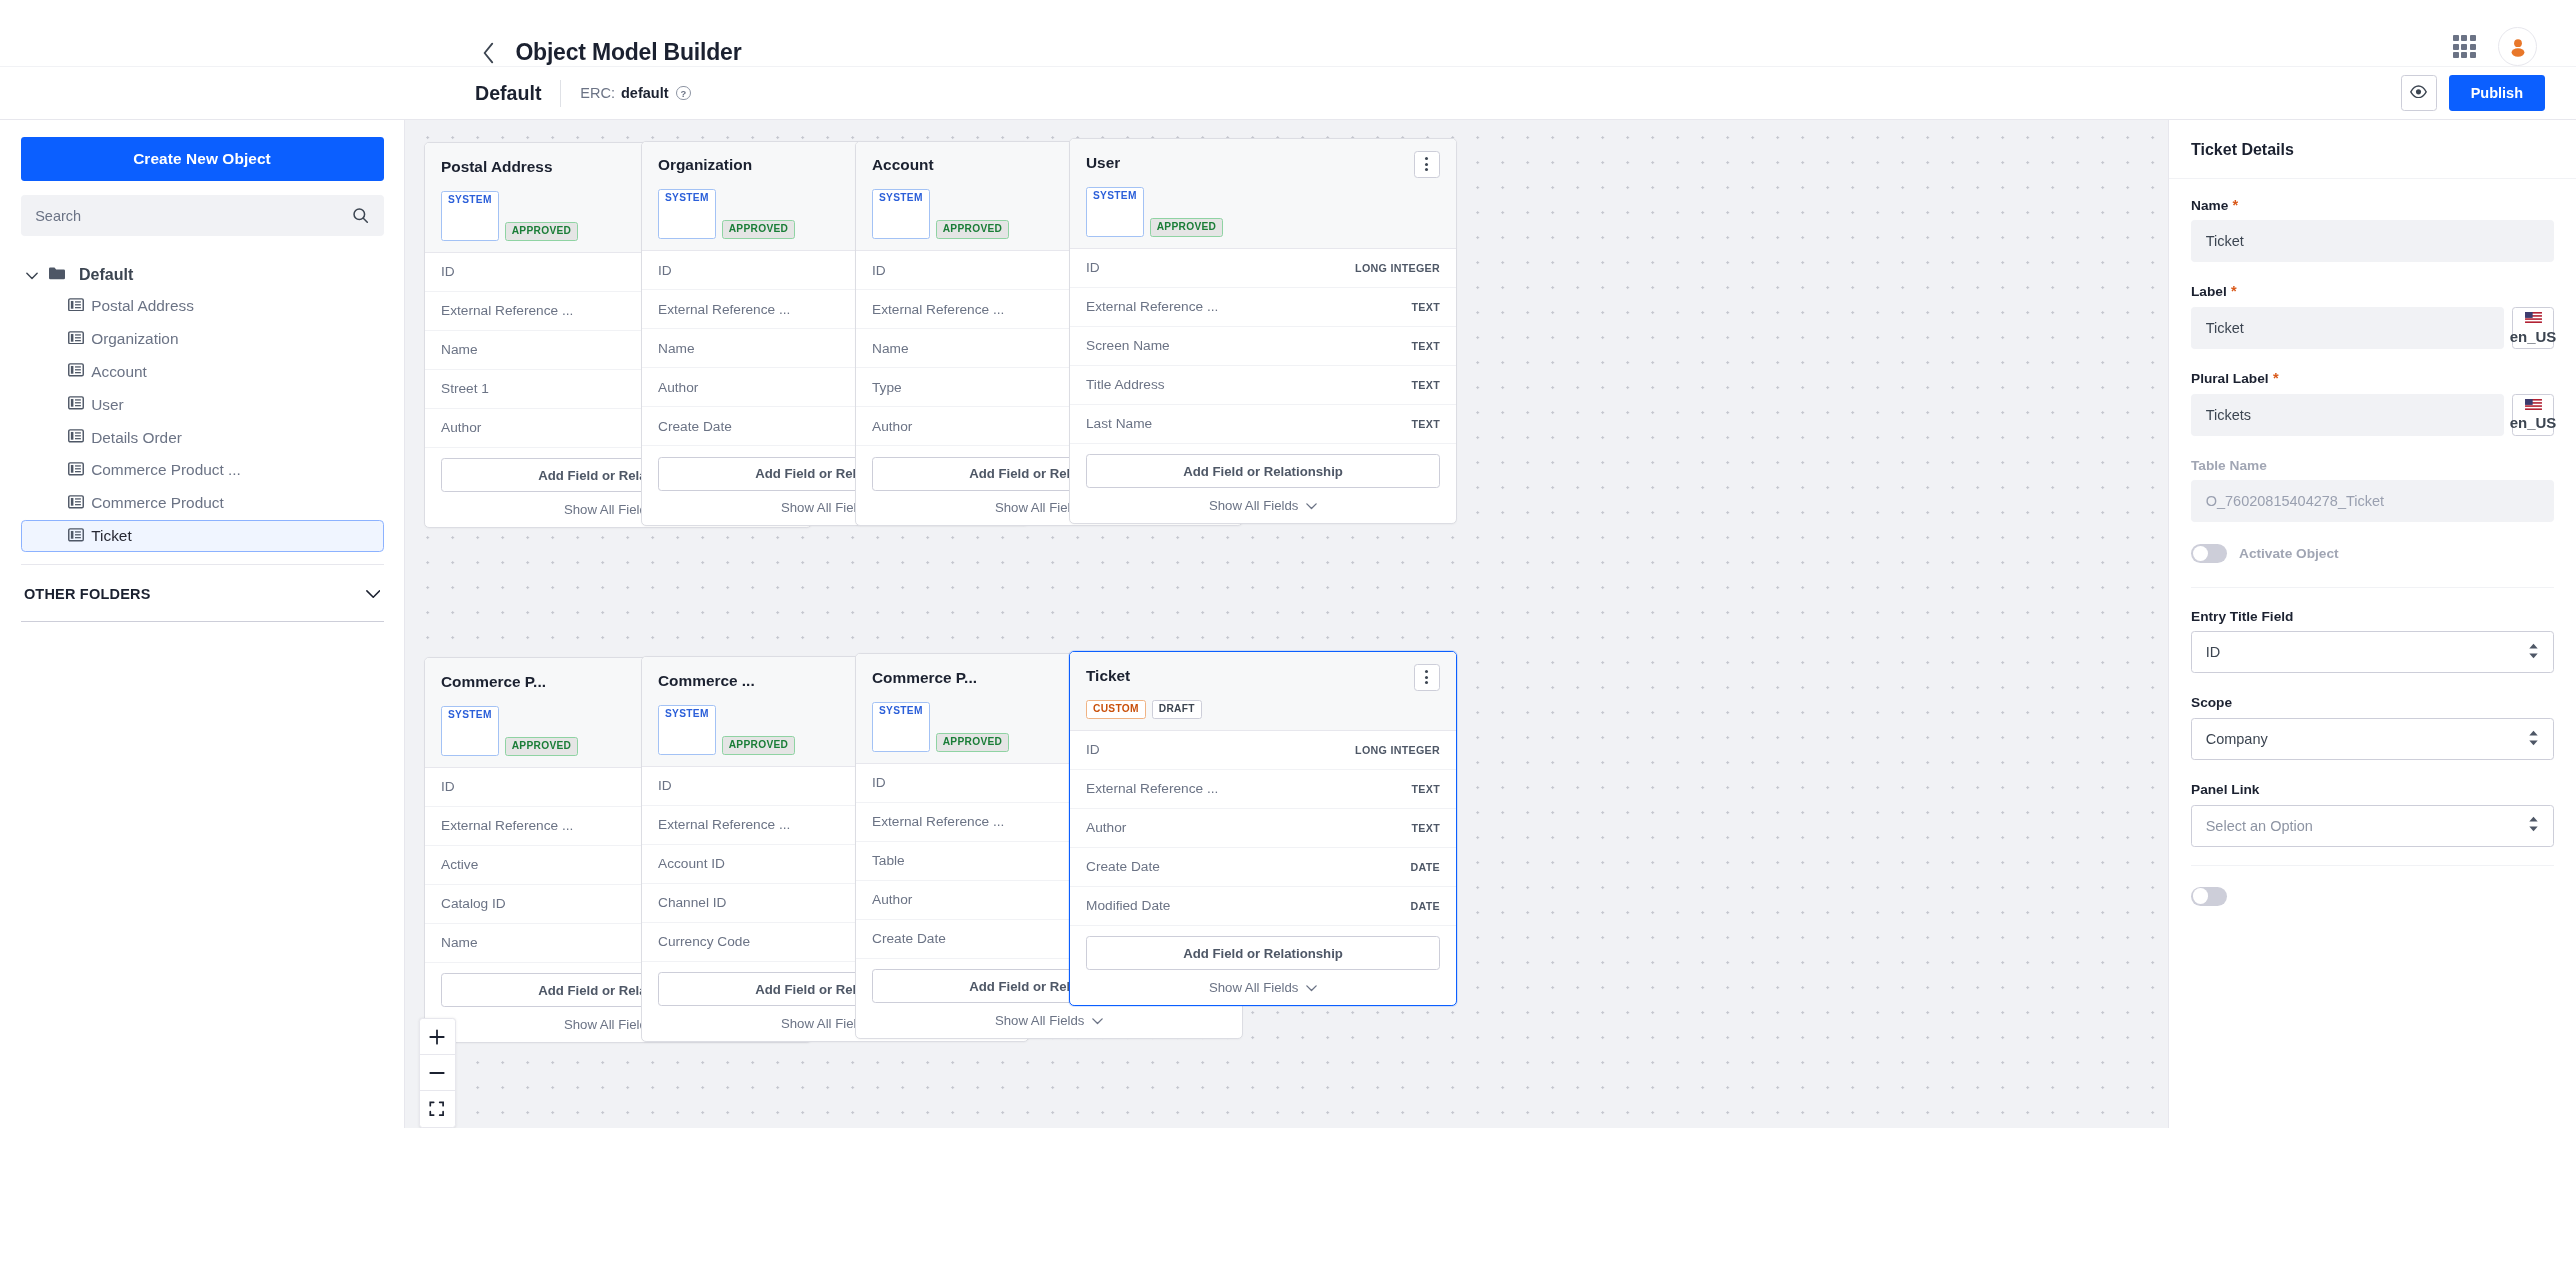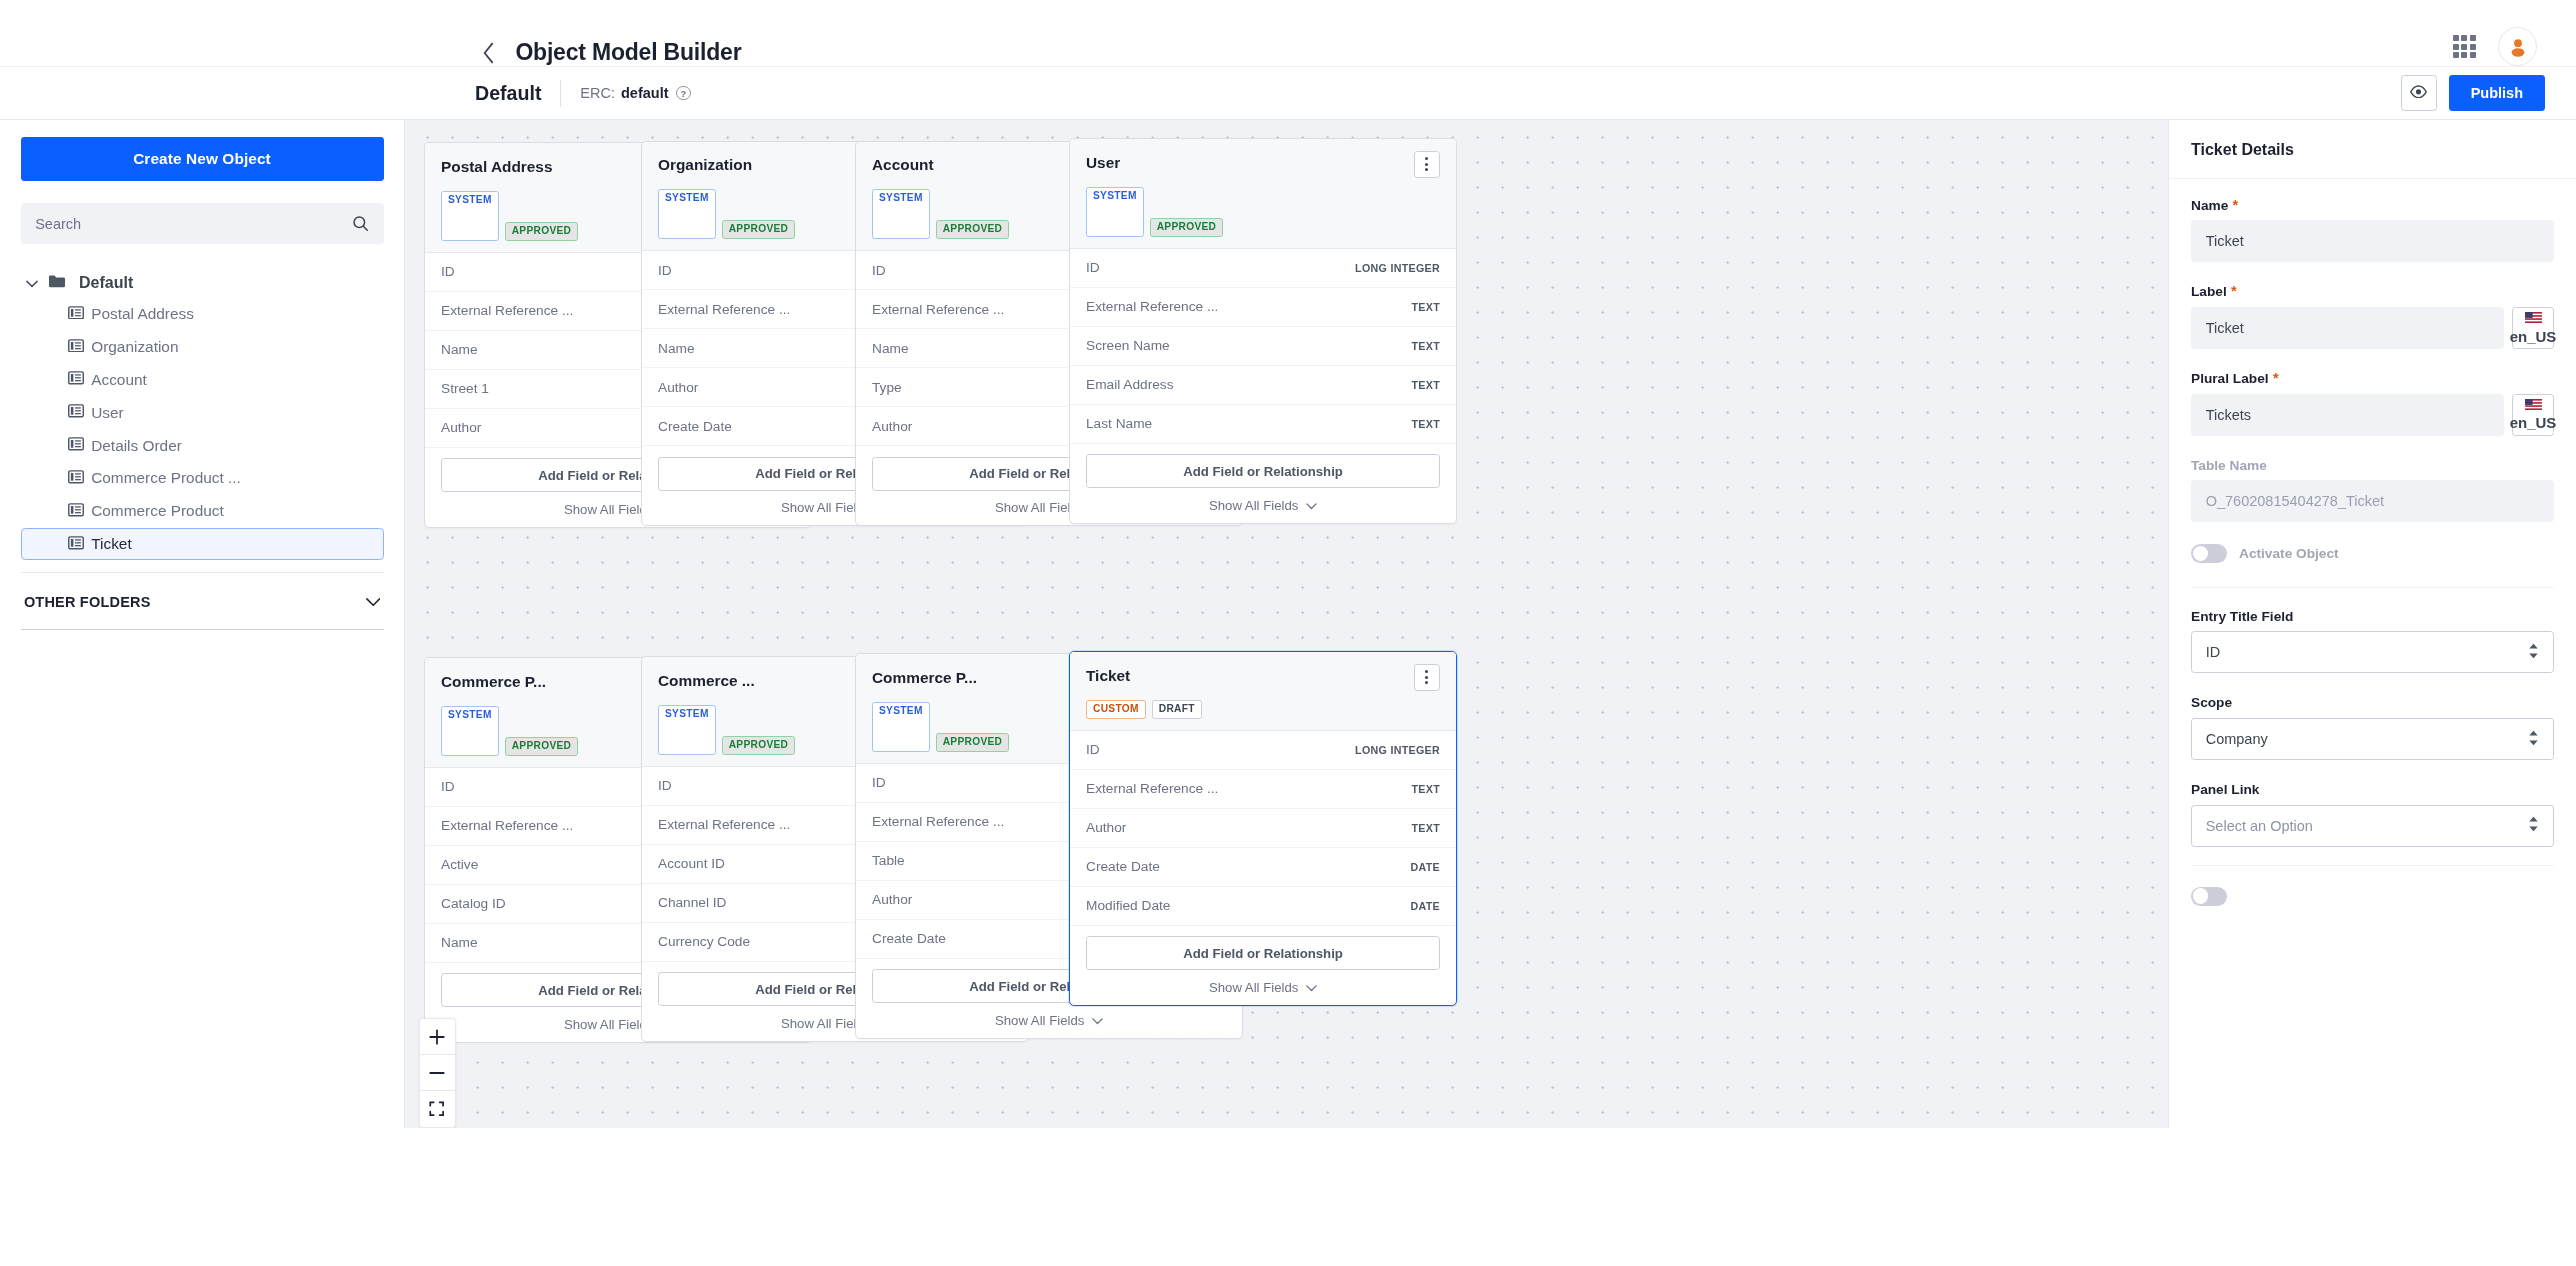--- a/index.html
+++ b/index.html
@@ -150,21 +150,21 @@
     border: none;
     border-radius: 3.4px;
     height: 44px;
     font-size: 15.4px;
     font-weight: 700;
     font-family: inherit;
     cursor: pointer;
     letter-spacing: 0.1px;
   }
   .search-wrap {
-    margin-top: 22px;
+    margin-top: 14px;
     height: 41px;
     background: #f1f2f5;
     border: 0.9px solid #f1f2f5;
     border-radius: 3.4px;
     display: flex;
     align-items: center;
     padding: 0 13.7px;
   }
   .search-wrap input {
     flex: 1;
@@ -739,21 +739,21 @@
           </div>
           <div class="field-row">
             <span class="field-name">External Reference ...</span>
             <span class="field-type">TEXT</span>
           </div>
           <div class="field-row">
             <span class="field-name">Screen Name</span>
             <span class="field-type">TEXT</span>
           </div>
           <div class="field-row">
-            <span class="field-name">Email Address</span>
+            <span class="field-name">Title Address</span>
             <span class="field-type">TEXT</span>
           </div>
           <div class="field-row">
             <span class="field-name">Last Name</span>
             <span class="field-type">TEXT</span>
           </div>
           <div class="card-foot"><button class="add-field-btn">Add Field or Relationship</button><div class="show-all">
               <span>Show All Fields</span>
               <span><svg width="11" height="6.8" viewBox="0 0 13 8" fill="none">
                   <path d="M1 1l5.5 5.5L12 1" stroke="#6b7385" stroke-width="1.6" stroke-linecap="round" stroke-linejoin="round"></path>

